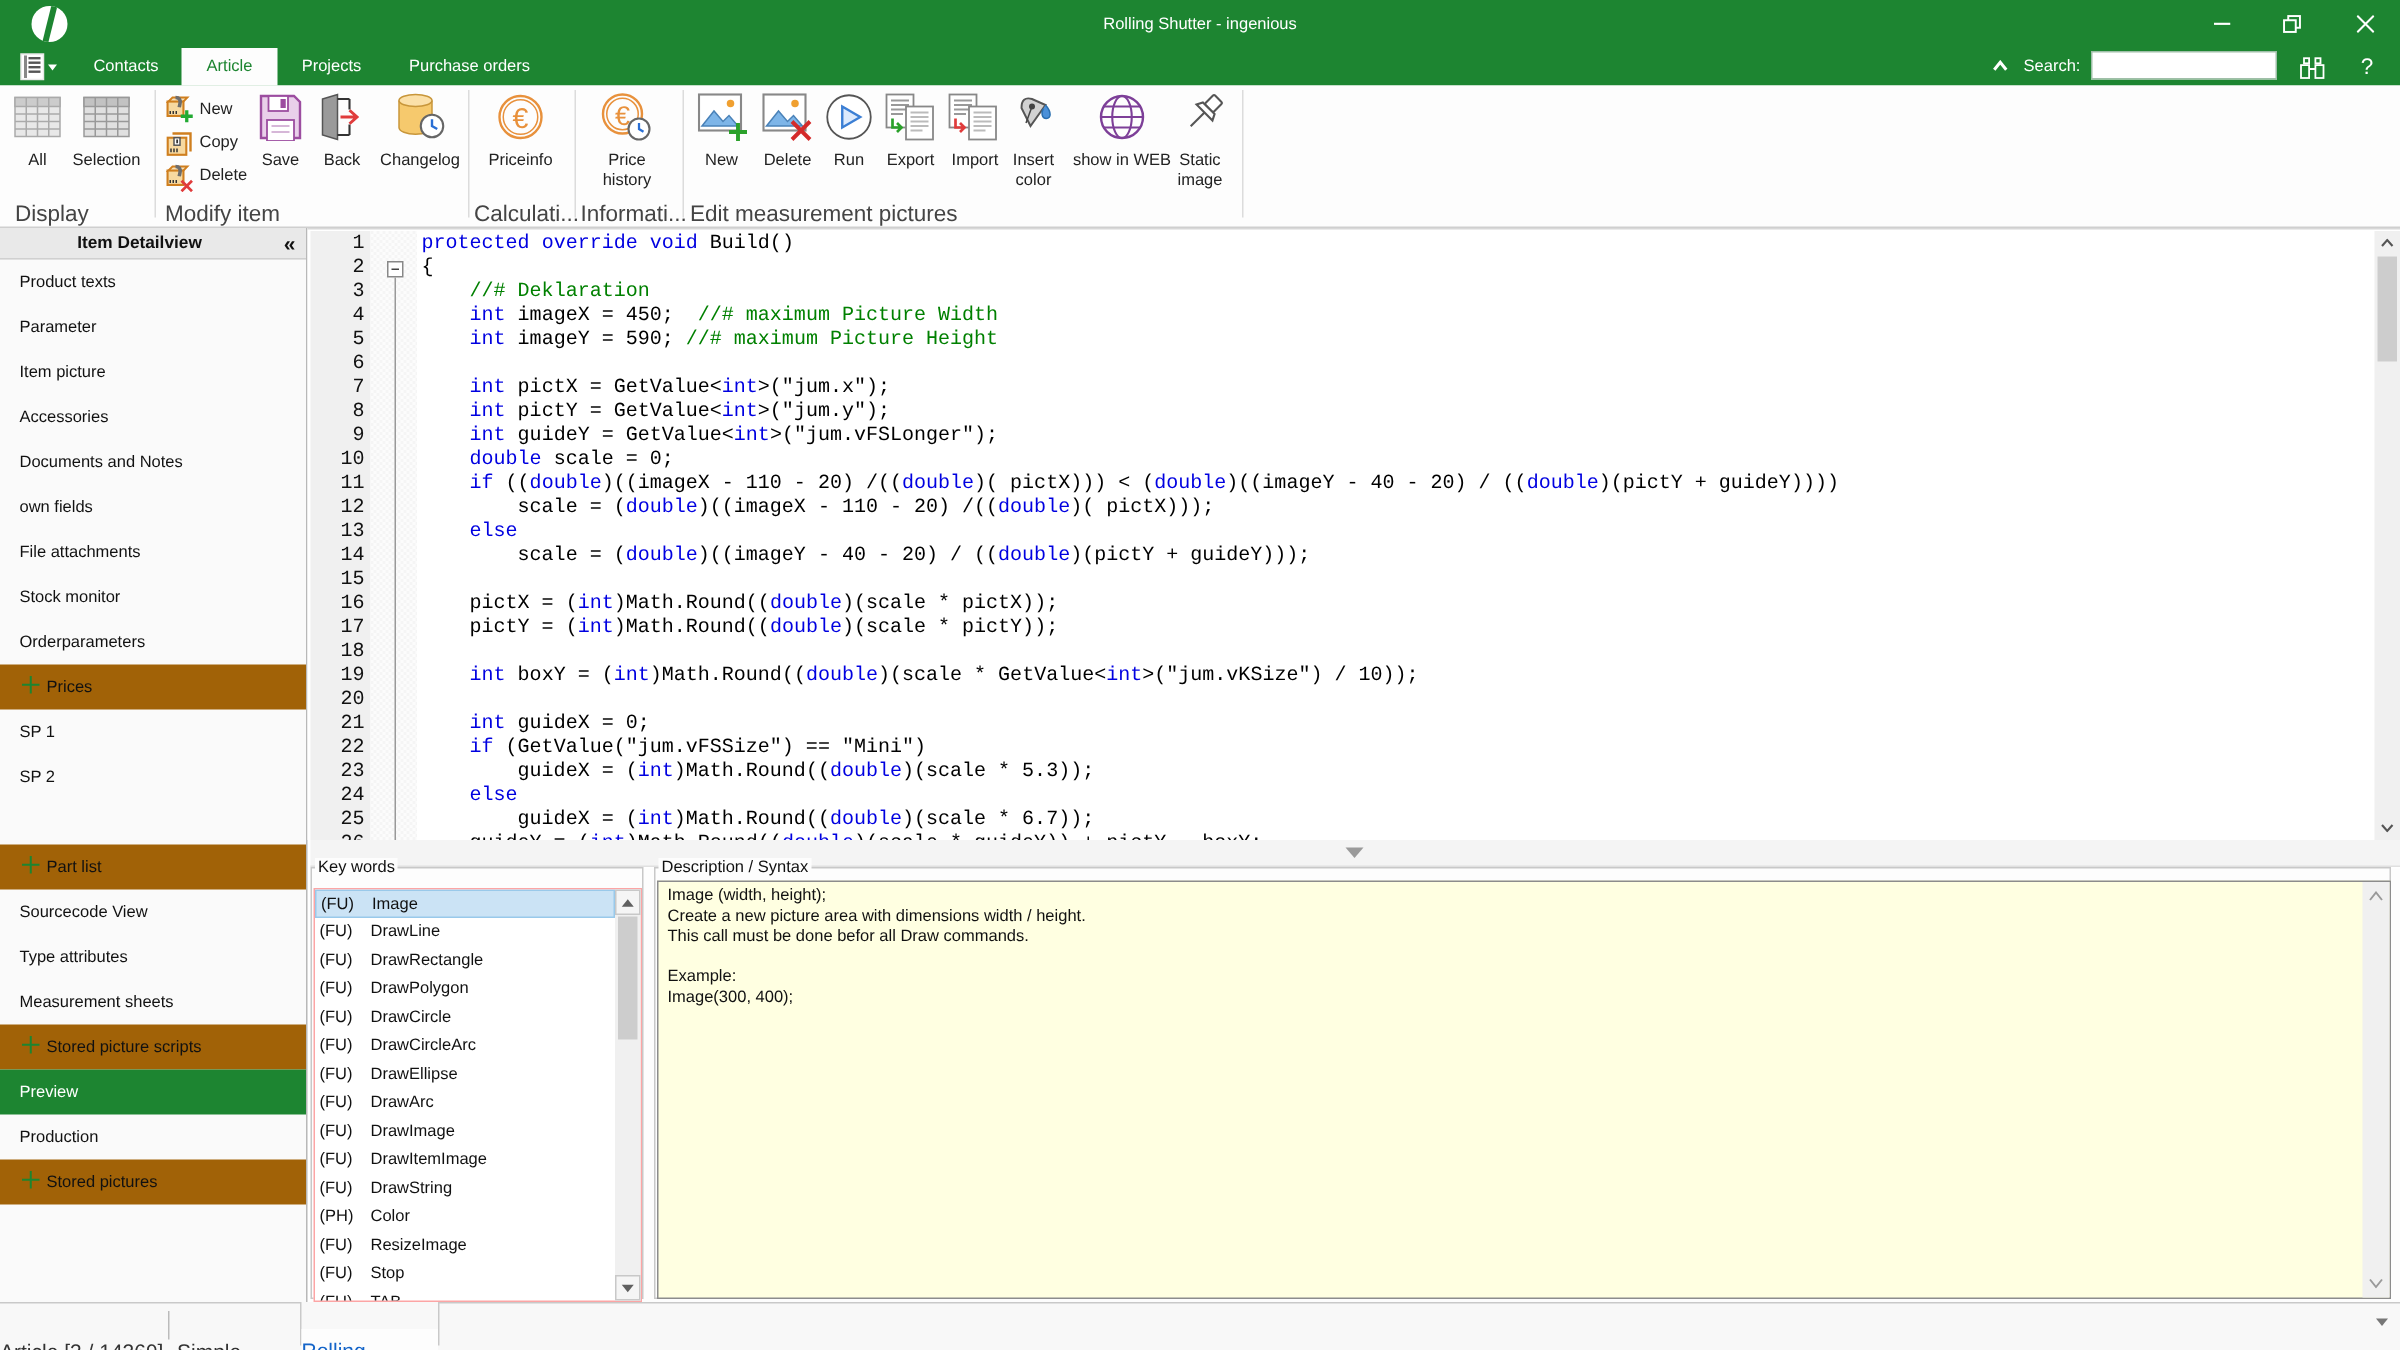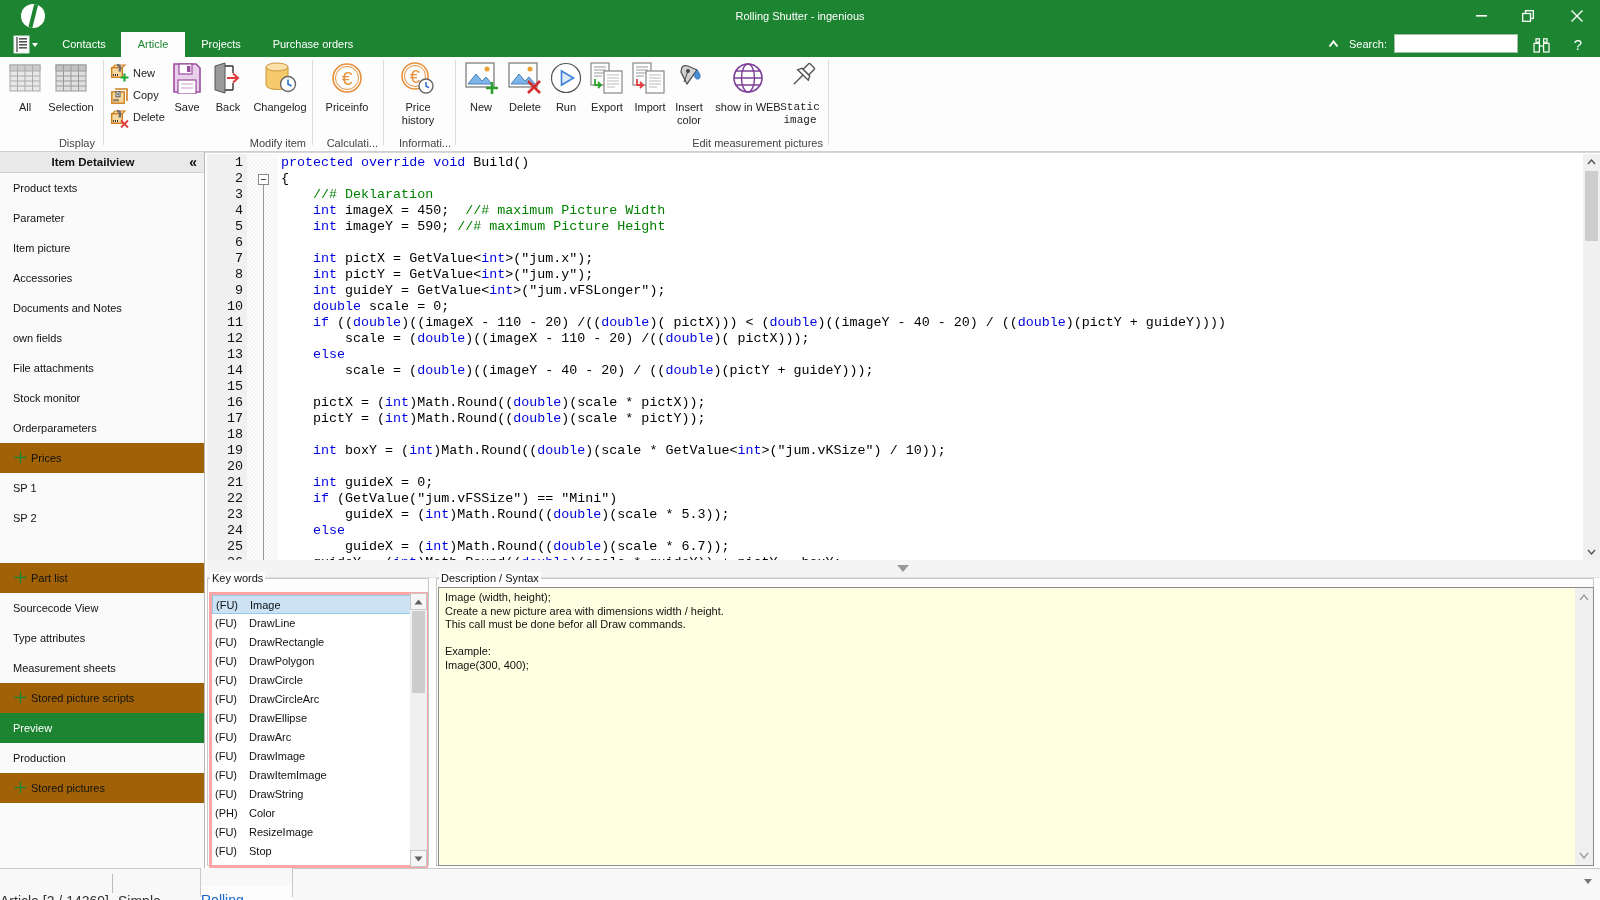--- a/index.html
+++ b/index.html
@@ -18,22 +18,22 @@
 
 
 #tabrow { position:absolute; left:0; top:32px; width:1600px; height:25px; background:#1d8531; }
 .rtab { position:absolute; top:0; height:25px; line-height:25px; color:#fff; font-size:11px; text-align:center; }
 .rtab.active { background:#fdfdfd; color:#1d8531; }
 
 
 #ribbon { position:absolute; left:0; top:57px; width:1600px; height:95px; background:#fdfdfd;
   border-bottom:1px solid #cfcfcf; }
 .rsep { position:absolute; top:5px; height:85px; width:1px; background:#dcdcdc; }
-.glabel { position:absolute; top:136px; height:14px; line-height:14px; font-size:11px;
-  color:#444; text-align:right; white-space:nowrap; }
+.glabel { position:absolute; top:136px; height:14px; line-height:14px; font-size:15px;
+  color:#444; text-align:left; white-space:nowrap; }
 .blabel { position:absolute; font-size:11px; color:#222; text-align:center; white-space:pre-line; line-height:13px; }
 .smallbtn { position:absolute; font-size:11px; color:#222; }
 
 
 #sidebar { position:absolute; left:0; top:152px; width:205px; height:716px; background:#fafafa;
   border-right:1px solid #b8b8b8; }
 #sidehdr { position:absolute; left:0; top:0; width:204px; height:21px; background:#e9e9e9;
   border-bottom:1px solid #d0d0d0; font-weight:bold; font-size:11.5px; text-align:center;
   line-height:21px; color:#111; padding-right:18px; }
 #sidehdr .chev { position:absolute; right:7px; top:0; font-weight:bold; font-size:14px; }
@@ -68,21 +68,21 @@
 
 #splitter { position:absolute; left:207px; top:560px; width:1393px; height:18px; background:#f4f4f4;
   border-bottom:1px solid #e0e0e0; }
 #splitter .tri { position:absolute; left:690px; top:5px; width:0; height:0;
   border-left:6px solid transparent; border-right:6px solid transparent; border-top:7px solid #9a9a9a; }
 
 
 #bottom { position:absolute; left:207px; top:579px; width:1393px; height:289px; background:#fdfdfd; }
 .gbox { position:absolute; border:1px solid #c8c8c8; }
 .gboxlabel { position:absolute; top:-7px; left:2px; background:#fdfdfd; padding:0 2px; font-size:11px; color:#111;text-align:center; }
-#kwlist { position:absolute; left:1px; top:13px; width:219px; height:276px; background:#fff; font-size:11px; border:3px solid #fca5a5; overflow:hidden; }
+#kwlist { position:absolute; left:1px; top:13px; width:219px; height:276px; background:#fff; font-size:11px; border:1px solid #fca5a5; overflow:hidden; }
 .kwrow { position:absolute; left:0; width:200px; height:19px; line-height:19px; color:#111; }
 .kwrow .t1 { position:absolute; left:3px; }
 .kwrow .t2 { position:absolute; left:37px; }
 .kwrow.sel { background:#cbe3f5; border:1px solid #99c9ea; }
 #descarea { position:absolute; left:1px; top:8px; width:1156px; height:279px; white-space:pre; background:#ffffe1;
   border:1px solid #8c8c8c; font-size:11px; color:#111; line-height:13.55px; padding:3px 0 0 6px; }
 
 
 #statusbar { position:absolute; left:0; top:868px; width:1600px; height:32px; background:#f8f8f8; }
 .stab { position:absolute; top:18px; height:31px; line-height:31px; font-size:14px; color:#333; }
@@ -270,21 +270,21 @@
   <path d="M2 16 h28 M3.8 9 h24.4 M3.8 23 h24.4" stroke="#7d3f98" stroke-width="1.4" fill="none"></path>
 </svg>
 <div class="blabel" style="left:705px;top:101px;width:86px;">show in WEB</div>
 <svg class="abs" style="left:786px;top:62px;" width="34" height="32" viewBox="0 0 34 32">
   <g transform="rotate(45 17 13)" stroke="#555" fill="#fff" stroke-width="1.4">
     <rect x="13" y="0" width="8" height="9" rx="1"></rect>
     <path d="M11.5 9 h11 l2 4 h-15 z"></path>
     <path d="M17 13 V26" fill="none"></path>
   </g>
 </svg>
-<div class="blabel" style="left:777px;top:101px;width:46px;font-family:Liberation Mono, monospace;">Static
+<div class="blabel" style="left:777px;top:101px;width:46px;">Static
 image</div>
 <div class="rsep" style="left:103px;top:60px;"></div>
 <div class="rsep" style="left:312px;top:60px;"></div>
 <div class="rsep" style="left:383px;top:60px;"></div>
 <div class="rsep" style="left:455px;top:60px;"></div>
 <div class="rsep" style="left:828px;top:60px;"></div>
 <div class="glabel" style="left:10px;width:85px;">Display</div>
 <div class="glabel" style="left:110px;width:196px;">Modify item</div>
 <div class="glabel" style="left:316px;width:62px;">Calculati...</div>
 <div class="glabel" style="left:387px;width:64px;">Informati...</div>

